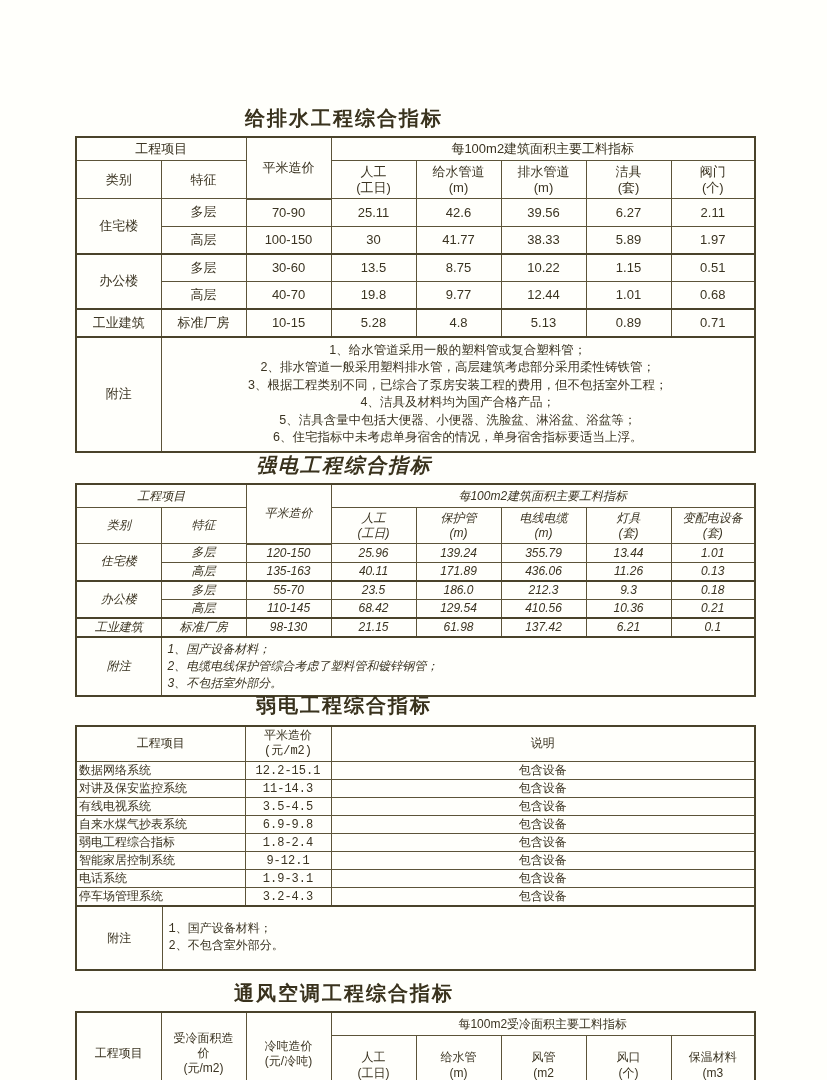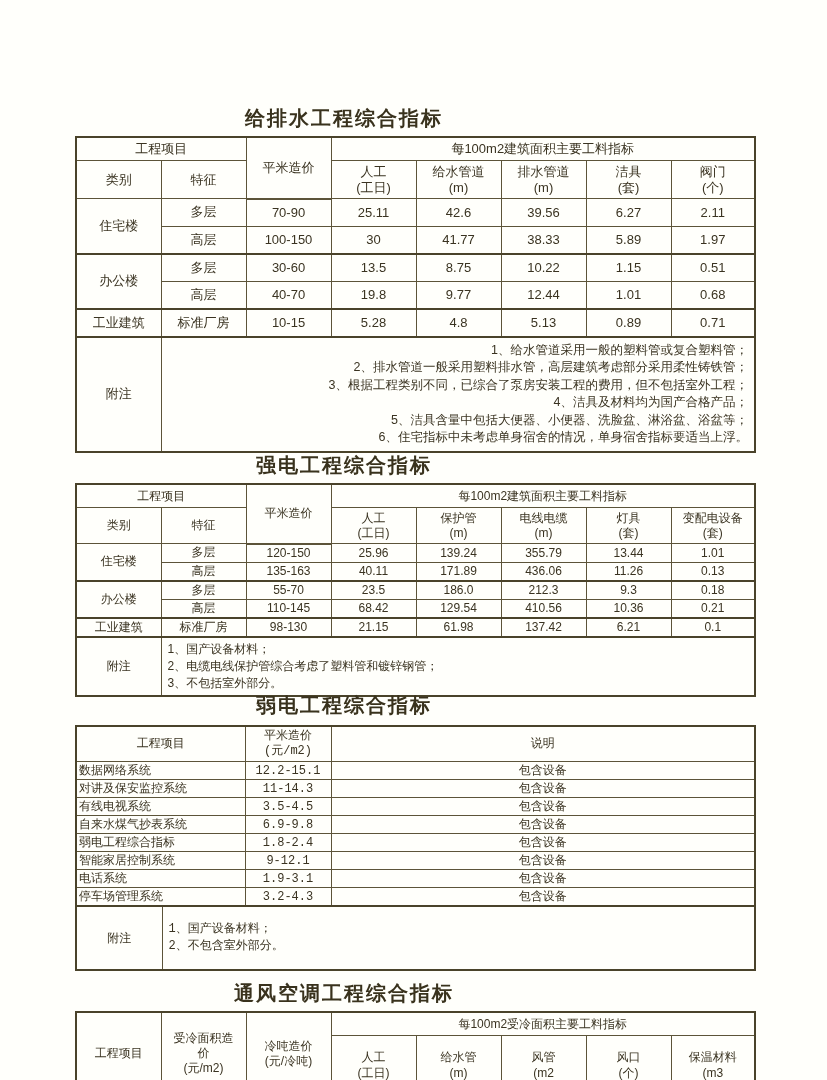--- a/index.html
+++ b/index.html
@@ -30,21 +30,21 @@
   thead tr:first-child th[rowspan]{border-bottom-width:2px;}
   tr.group-start td{border-top:2px solid #4a432a;}
   tbody.notes td{border-top:2px solid #4a432a;}
 
   
   .t-water{font-size:13px;}
   .t-water thead tr:first-child th{height:22px;}
   .t-water thead tr:last-child th{height:37px;line-height:16px;}
   .t-water tbody.data td{height:26px;}
   .t-water tbody.notes .notes-label{height:106px;}
-  .t-water tbody.notes .notes-text{text-align:right;padding:4px 6px;line-height:17.5px;font-size:12.5px;}
+  .t-water tbody.notes .notes-text{text-align:center;padding:4px 6px;line-height:17.5px;font-size:12.5px;}
 
   
   .t-strong{font-size:12px;}
   .t-strong thead tr:first-child th{height:22px;}
   .t-strong thead tr:last-child th{height:35px;line-height:15px;}
   .t-strong tbody.data td{height:17px;}
   .t-strong tbody.notes .notes-label{height:56px;}
   .t-strong tbody.notes .notes-text{text-align:left;padding:3px 6px;line-height:17px;}
 
   
@@ -156,21 +156,21 @@
 2、排水管道一般采用塑料排水管，高层建筑考虑部分采用柔性铸铁管；
 3、根据工程类别不同，已综合了泵房安装工程的费用，但不包括室外工程；
 4、洁具及材料均为国产合格产品；
 5、洁具含量中包括大便器、小便器、洗脸盆、淋浴盆、浴盆等；
 6、住宅指标中未考虑单身宿舍的情况，单身宿舍指标要适当上浮。</td>
       </tr>
     </tbody>
   </table>
 </div>
 
-<div class="section" style="top:452px;">
+<div class="section" style="top:452px;font-style:italic;">
   <h2 class="section-title">强电工程综合指标</h2>
   <table class="grid t-strong">
     <colgroup>
         <col style="width:85px">
         <col style="width:85px">
         <col style="width:85px">
         <col style="width:85px">
         <col style="width:85px">
         <col style="width:85px">
         <col style="width:85px">

